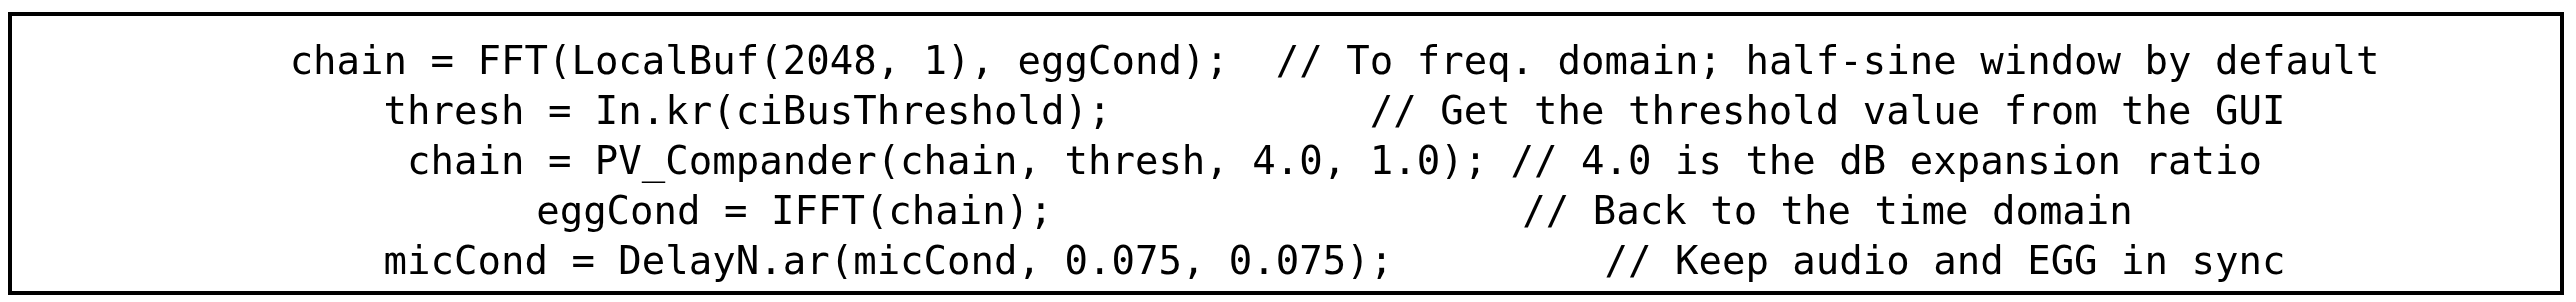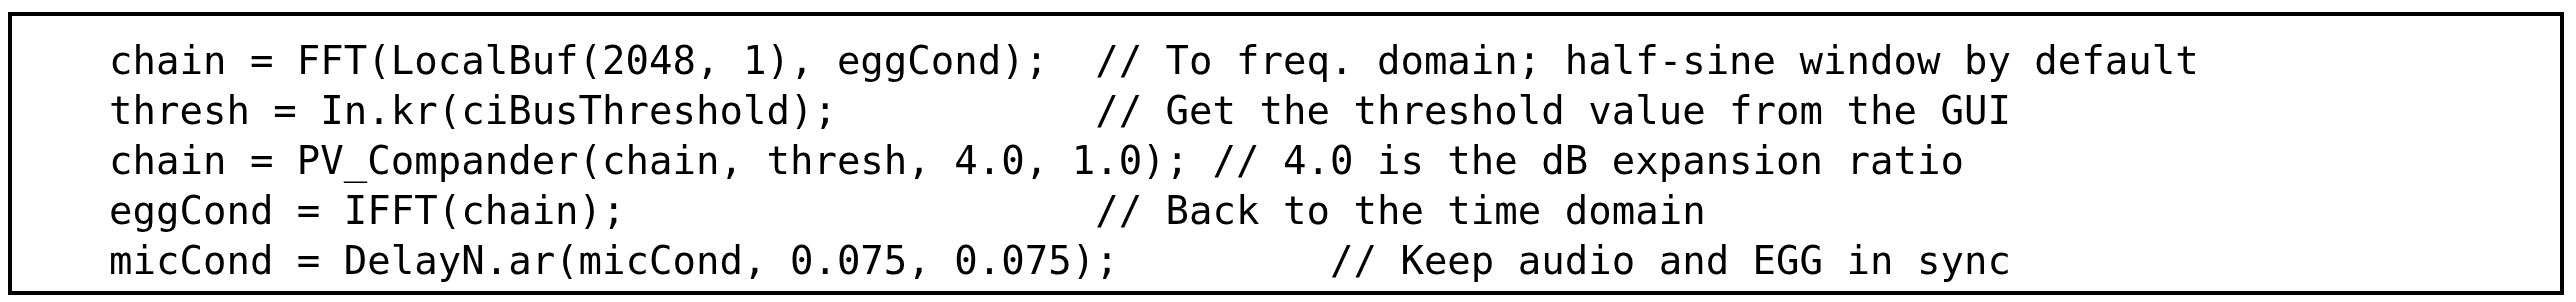--- a/index.html
+++ b/index.html
@@ -28,20 +28,21 @@
     margin: 0;
     padding: 20px 0 0 97px;
     font-size: 39px;
     line-height: 50px;
     color: #000000;
     letter-spacing: 0;
   }
   .code-line {
     white-space: pre;
     height: 50px;
+    text-align: center;
   }
 </style>
 </head>
 <body>
 
 <div class="code-box">
   <pre class="code-listing"><div class="code-line">chain = FFT(LocalBuf(2048, 1), eggCond);  // To freq. domain; half-sine window by default</div><div class="code-line">thresh = In.kr(ciBusThreshold);           // Get the threshold value from the GUI</div><div class="code-line">chain = PV_Compander(chain, thresh, 4.0, 1.0); // 4.0 is the dB expansion ratio</div><div class="code-line">eggCond = IFFT(chain);                    // Back to the time domain</div><div class="code-line">micCond = DelayN.ar(micCond, 0.075, 0.075);         // Keep audio and EGG in sync</div></pre>
 </div>
 
 

